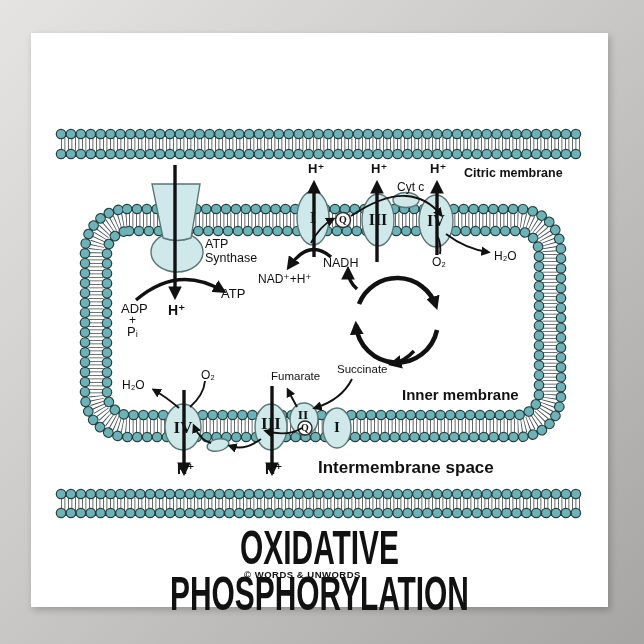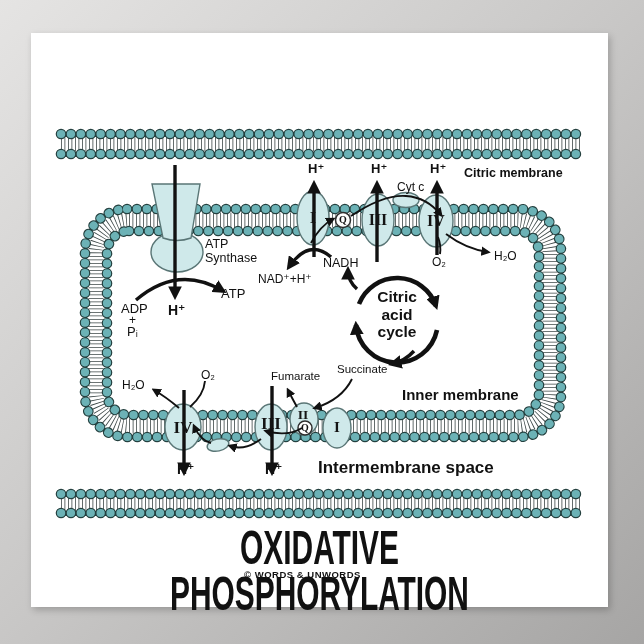--- a/index.html
+++ b/index.html
@@ -151,25 +151,20 @@
 
   <div class="lbl b" style="left:464px;top:166px;font-size:12.5px;">Citric membrane</div>
   <div class="lbl b" style="left:402px;top:386px;font-size:15px;">Inner membrane</div>
   <div class="lbl b" style="left:318px;top:458px;font-size:17px;">Intermembrane space</div>
 
   <div class="lbl" style="left:205px;top:237px;font-size:12.5px;line-height:1.12;">
     <div>ATP</div>
     <div>Synthase</div>
   </div>
 
-  <div class="lbl b" style="left:356px;top:288px;width:82px;text-align:center;font-size:15.5px;line-height:17.5px;">
-    <div>Citric</div>
-    <div>acid</div>
-    <div>cycle</div>
-  </div>
 
   <div class="lbl sb" style="left:308px;top:161px;font-size:13px;">H⁺</div>
   <div class="lbl sb" style="left:371px;top:161px;font-size:13px;">H⁺</div>
   <div class="lbl sb" style="left:430px;top:161px;font-size:13px;">H⁺</div>
   <div class="lbl sb" style="left:168px;top:302px;font-size:14px;">H⁺</div>
   <div class="lbl sb" style="left:177px;top:461px;font-size:14px;">H⁺</div>
   <div class="lbl sb" style="left:265px;top:461px;font-size:14px;">H⁺</div>
 
   <div class="lbl" style="left:397px;top:180px;font-size:12px;">Cyt c</div>
   <div class="lbl" style="left:323px;top:256px;font-size:12.5px;">NADH</div>

